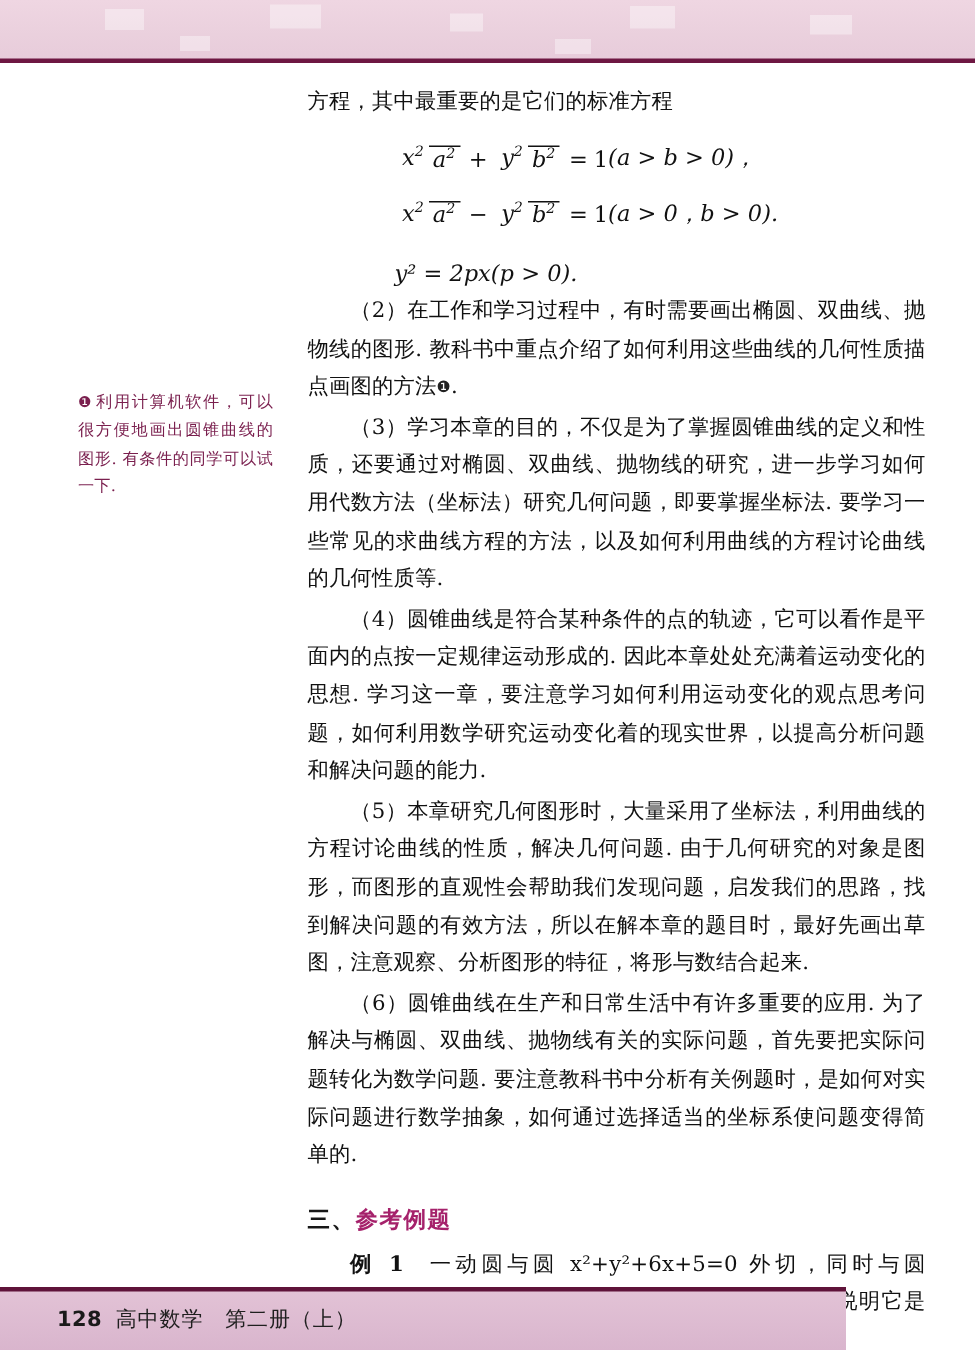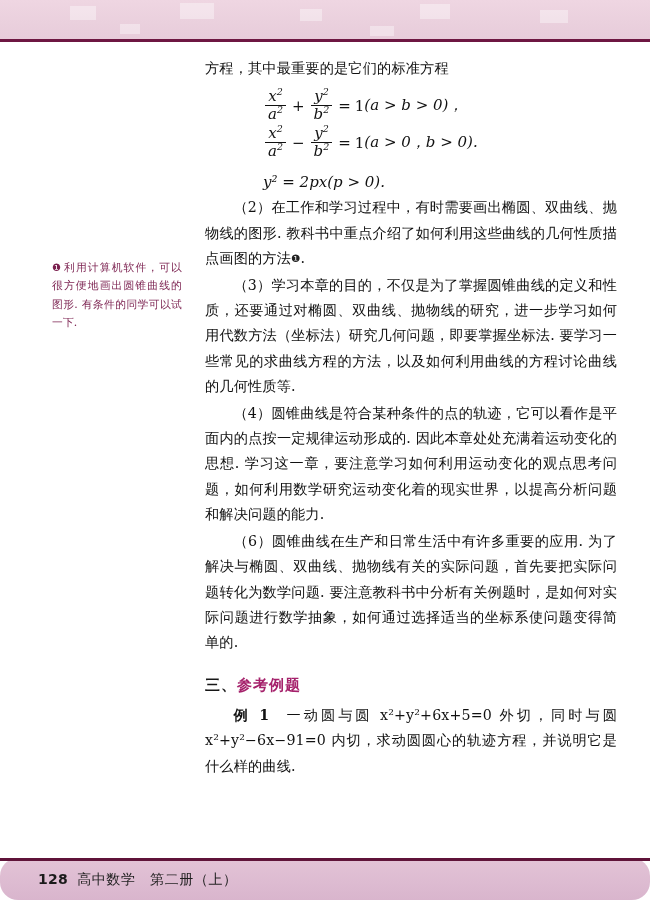--- a/index.html
+++ b/index.html
@@ -35,24 +35,23 @@
   }
   .header-speck {
     position: absolute;
     background: rgba(255,255,255,0.38);
   }
 
   .footer-band {
     position: absolute;
     left: 0;
     bottom: 0;
-    width: 650px;
+    width: 564px;
     height: 42px;
     background: linear-gradient(180deg, #e3c3d6 0%, #ddbbd1 60%, #d9b5cd 100%);
-    border-radius: 18px;
   }
   .footer-rule {
     position: absolute;
     left: 0;
     top: 0;
     width: 100%;
     height: 3px;
     background: #5f1339;
   }
   .footer-inner {
@@ -114,21 +113,21 @@
     height: 30px;
     align-items: flex-end;
   }
   .mathrow {
     display: inline-flex;
     align-items: center;
     font-family: "DejaVu Serif", "Liberation Serif", serif;
   }
   .frac {
     display: inline-flex;
-    flex-direction: column;
+    flex-direction: row;
     align-items: center;
     vertical-align: middle;
     margin: 0 2px;
     line-height: 1;
   }
   .frac .num {
     font-style: italic;
     font-size: 15px;
     padding: 0 3px 1px 3px;
   }
@@ -266,20 +265,21 @@
 
   </div>
 
 
   <p class="para indent"><span>（2）在工作和学习过程中，有时需要画出椭圆、双曲线、抛物线的图形. 教科书中重点介绍了如何利用这些曲线的几何性质描点画图的方法</span><span class="fn-mark">❶</span><span>.</span></p>
 
   <p class="para indent">（3）学习本章的目的，不仅是为了掌握圆锥曲线的定义和性质，还要通过对椭圆、双曲线、抛物线的研究，进一步学习如何用代数方法（坐标法）研究几何问题，即要掌握坐标法. 要学习一些常见的求曲线方程的方法，以及如何利用曲线的方程讨论曲线的几何性质等.</p>
 
   <p class="para indent">（4）圆锥曲线是符合某种条件的点的轨迹，它可以看作是平面内的点按一定规律运动形成的. 因此本章处处充满着运动变化的思想. 学习这一章，要注意学习如何利用运动变化的观点思考问题，如何利用数学研究运动变化着的现实世界，以提高分析问题和解决问题的能力.</p>
 
+  <p class="para indent">（5）本章研究几何图形时，大量采用了坐标法，利用曲线的方程讨论曲线的性质，解决几何问题. 由于几何研究的对象是图形，而图形的直观性会帮助我们发现问题，启发我们的思路，找到解决问题的有效方法，所以在解本章的题目时，最好先画出草图，注意观察、分析图形的特征，将形与数结合起来.</p>
 
   <p class="para indent">（6）圆锥曲线在生产和日常生活中有许多重要的应用. 为了解决与椭圆、双曲线、抛物线有关的实际问题，首先要把实际问题转化为数学问题. 要注意教科书中分析有关例题时，是如何对实际问题进行数学抽象，如何通过选择适当的坐标系使问题变得简单的.</p>
 
   <div class="section-head">
     <span class="sec-num">三、</span><span class="sec-name">参考例题</span>
   </div>
 
   <p class="para indent"><span class="example-label">例 1</span><span>一动圆与圆 x²+y²+6x+5=0 外切，同时与圆 x²+y²−6x−91=0 内切，求动圆圆心的轨迹方程，并说明它是什么样的曲线.</span></p>
 
 </div>

